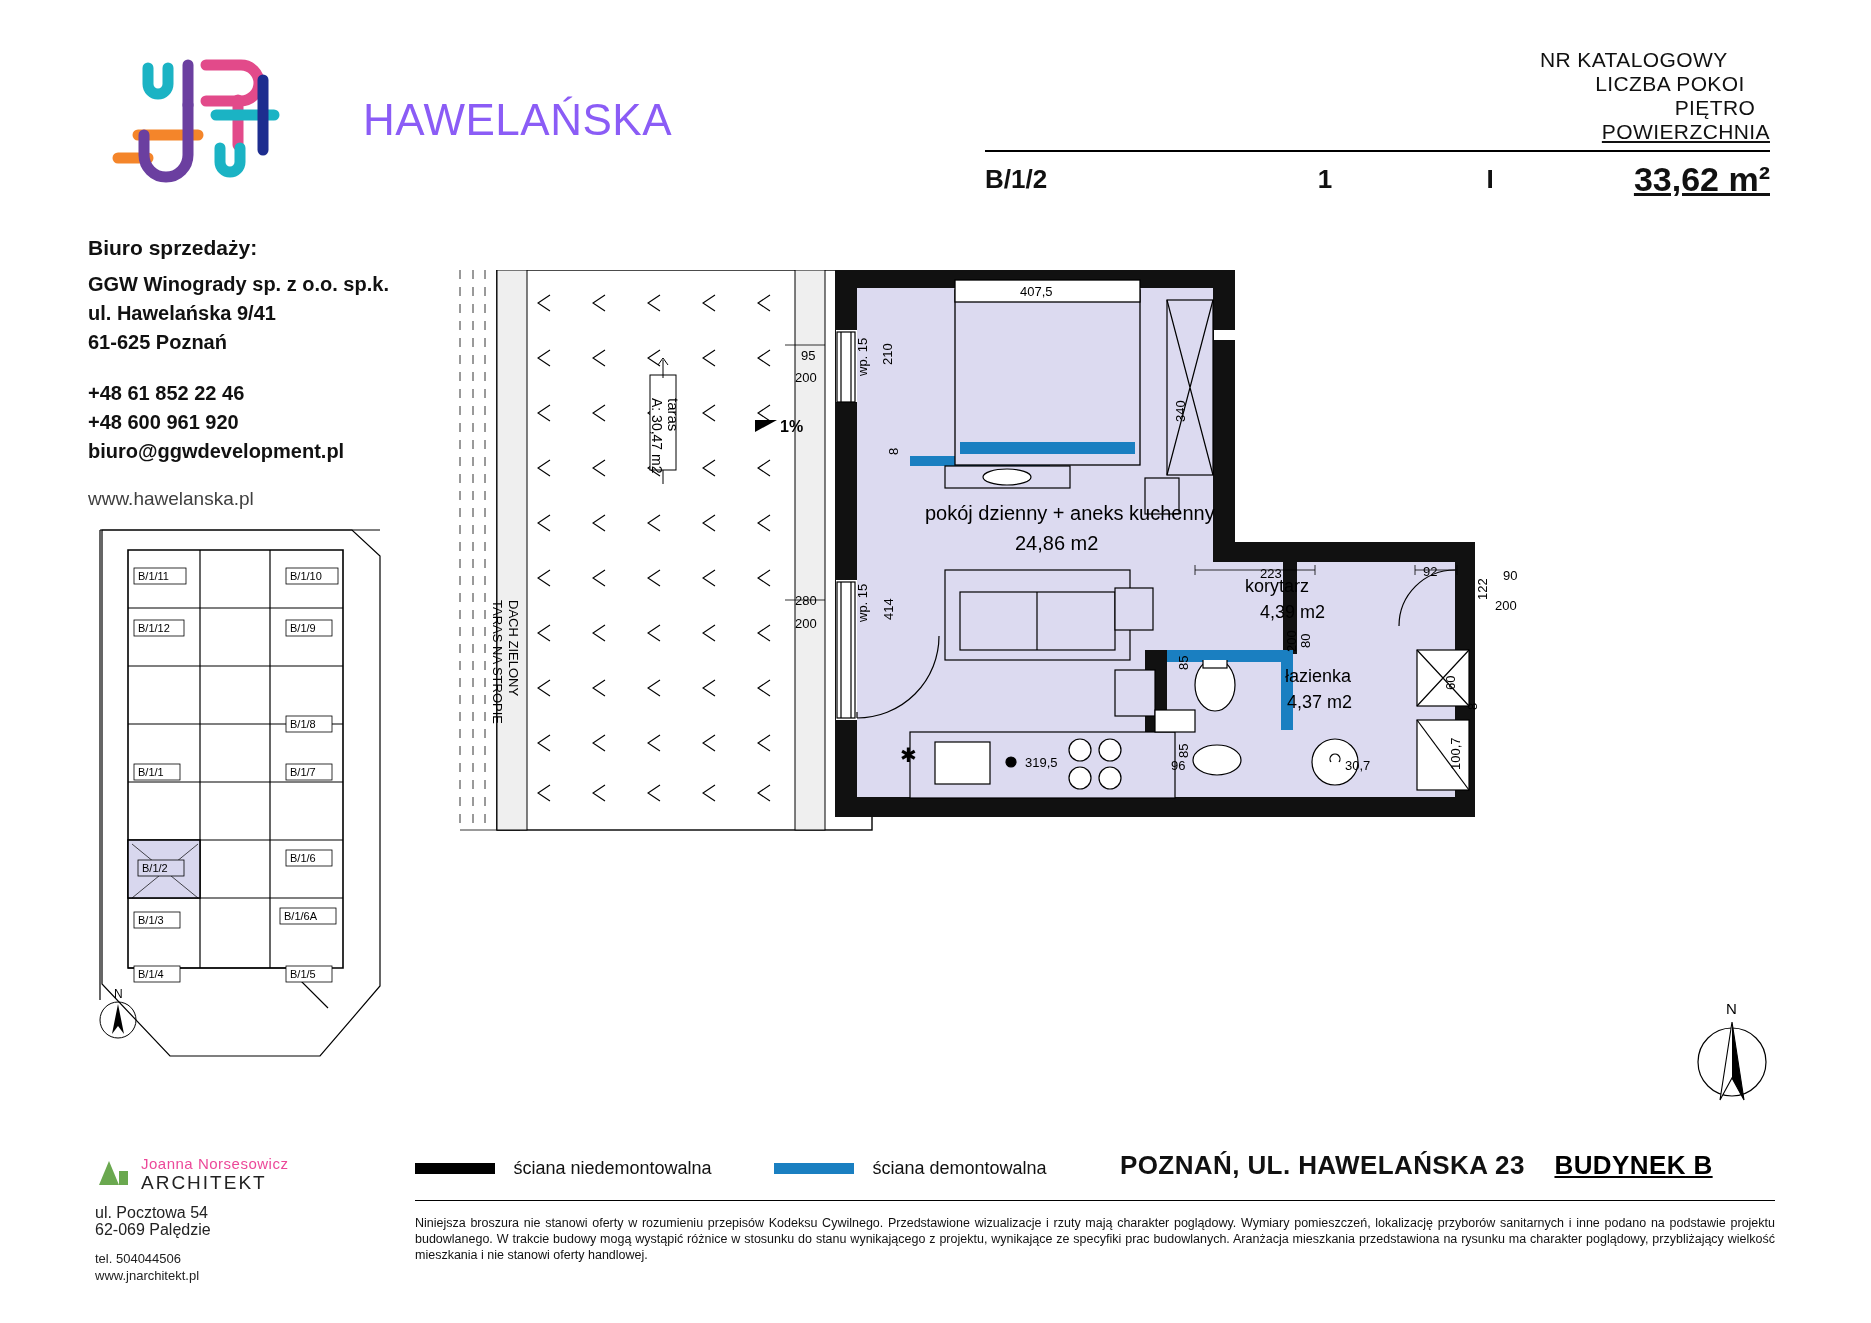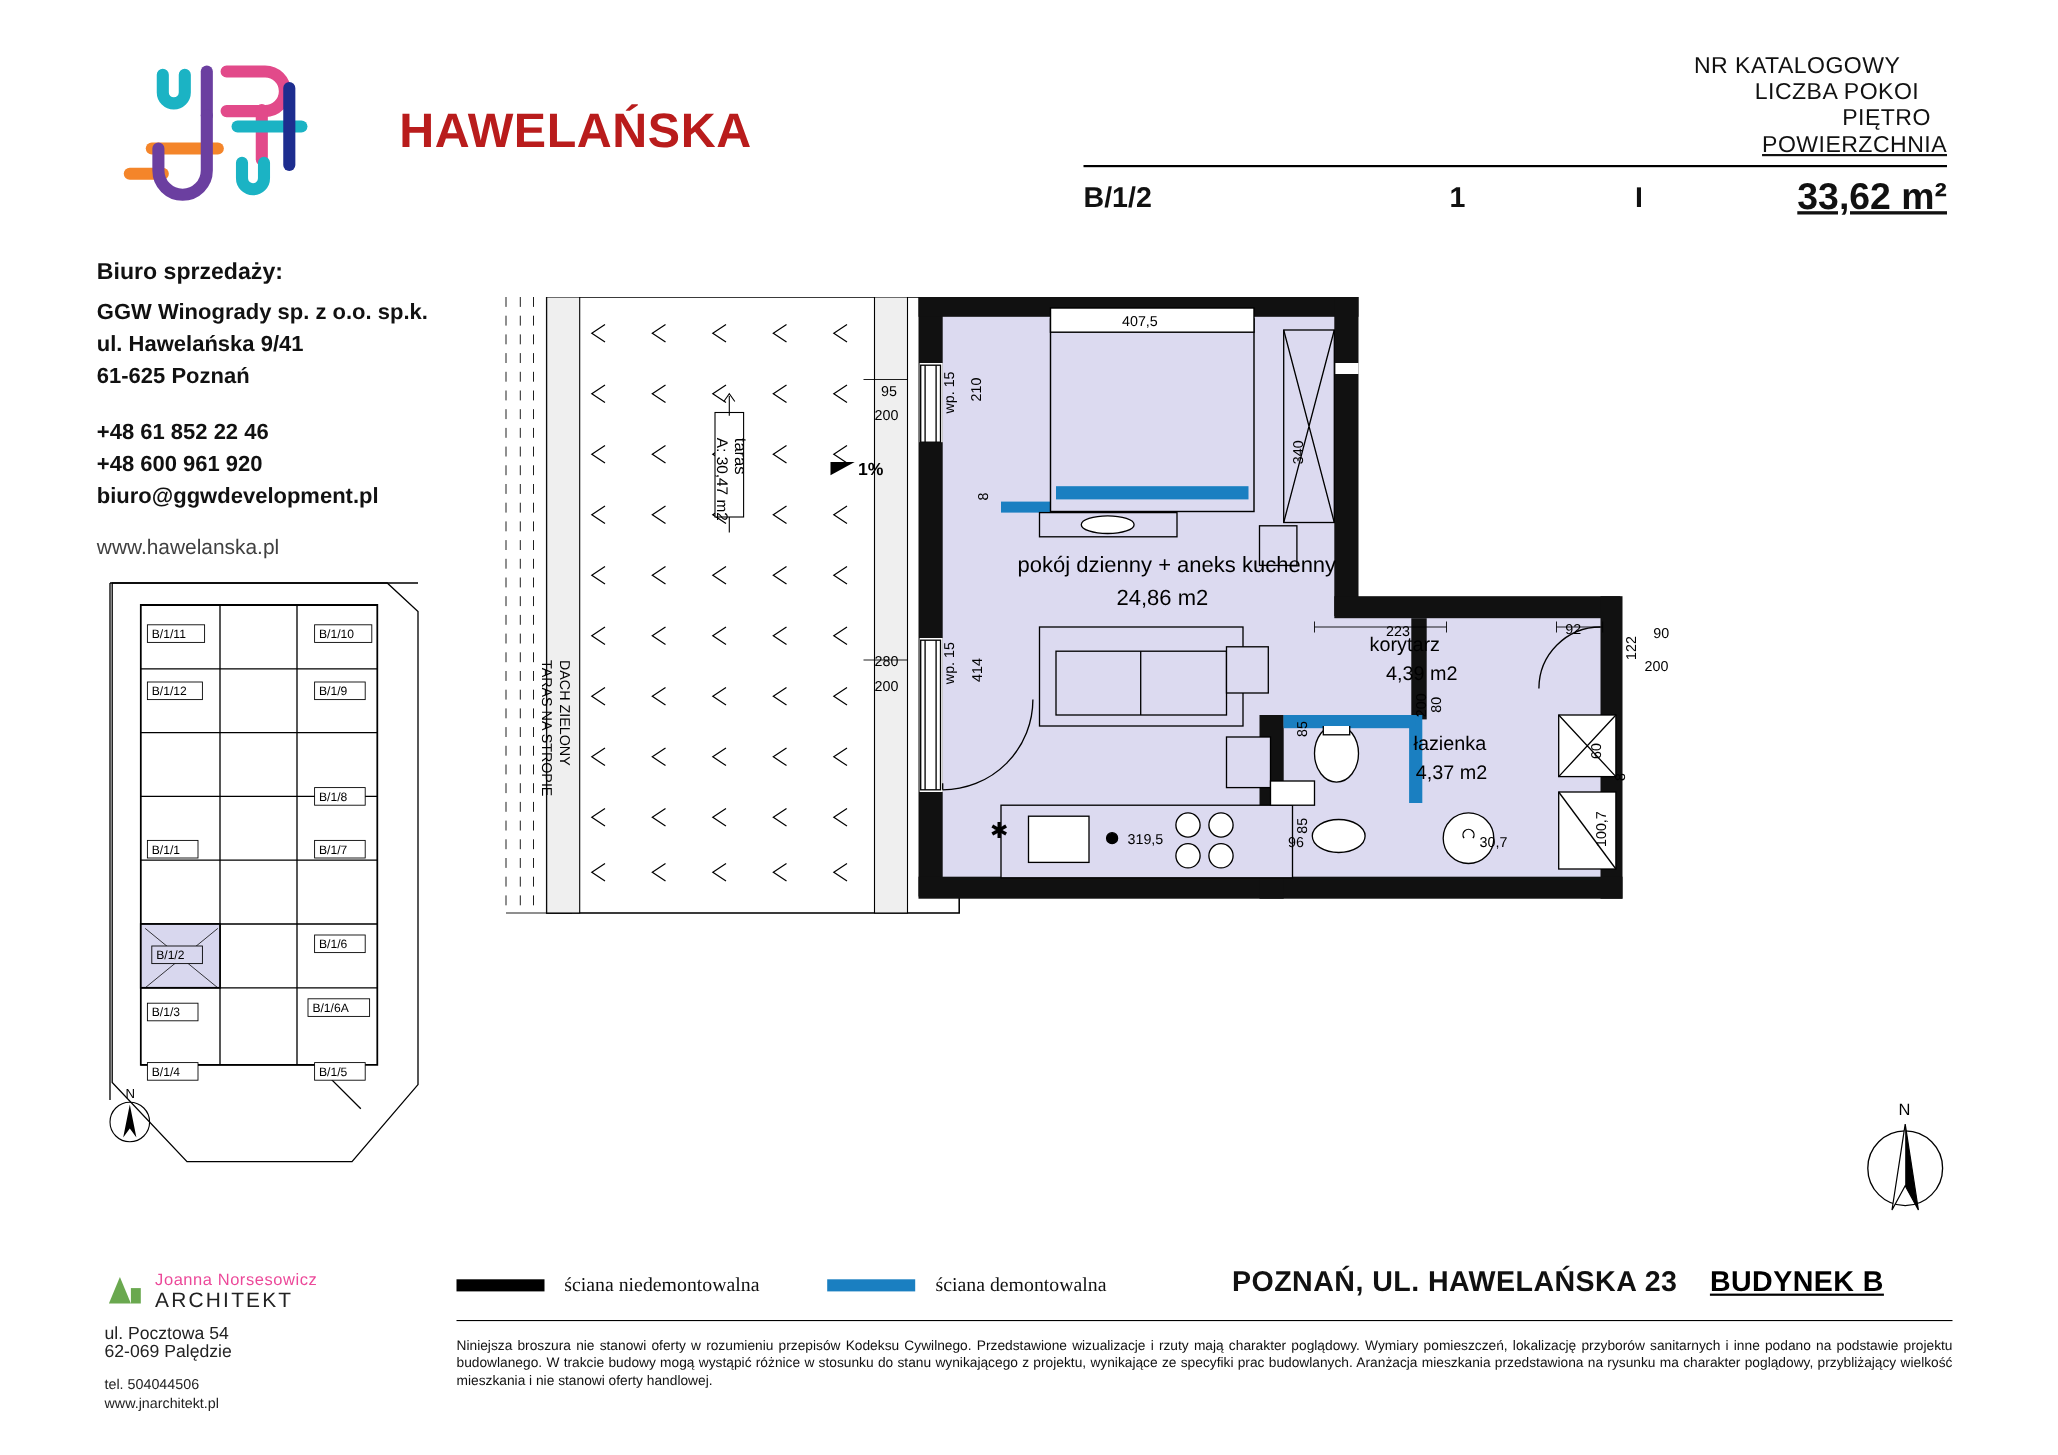--- a/index.html
+++ b/index.html
@@ -2,21 +2,21 @@
 <html><head>
 <meta charset="utf-8">
 <style>
   html,body{margin:0;padding:0;background:#ffffff;}
   body{width:1871px;height:1323px;position:relative;font-family:"Liberation Sans",sans-serif;color:#111;}
   .abs{position:absolute;}
 
   
   #logo-block{left:88px;top:40px;width:520px;height:165px;}
   .logo-mark{position:absolute;left:0;top:0;width:200px;height:160px;}
-  .logo-text{position:absolute;left:275px;top:55px;font-size:44px;font-weight:bold;color:#b91c1c;letter-spacing:.5px;}
+  .logo-text{position:absolute;left:275px;top:55px;font-size:44px;font-weight:normal;color:#8b5cf6;letter-spacing:.5px;}
 
   
   #sales{left:88px;top:236px;width:430px;}
   #sales .ttl{font-size:21px;font-weight:bold;margin-bottom:10px;}
   #sales .line{font-size:20px;font-weight:bold;line-height:29px;}
   #sales .phones{margin-top:22px;font-size:20px;font-weight:bold;line-height:29px;}
   #sales .web{margin-top:22px;font-size:19px;color:#404040;}
 
   
   #keyplan{left:90px;top:520px;width:300px;height:560px;}
@@ -39,21 +39,21 @@
   #infotable .area{font-size:34px;font-weight:bold;}
   .cellA{width:230px;}
   .cellB{width:200px;text-align:center;}
   .cellC{width:110px;text-align:center;}
   .cellD{width:215px;text-align:right;text-decoration:underline;}
 
   
   #plan{left:455px;top:270px;width:1290px;height:700px;}
 
   
-  #legend{left:415px;top:1158px;width:660px;height:30px;font-family:Liberation Serif, serif;}
+  #legend{left:415px;top:1158px;width:660px;height:30px;}
   .swatch{display:inline-block;vertical-align:middle;width:80px;height:11px;}
   .lg-label{display:inline-block;vertical-align:middle;font-size:18px;margin-left:14px;}
 
   #addr{left:1120px;top:1150px;font-size:26px;font-weight:bold;letter-spacing:.4px;}
   #addr .bud{color:#000;margin-left:22px;text-decoration:underline;}
 
   #disclaimer{left:415px;top:1215px;width:1360px;font-size:12.5px;line-height:16px;color:#111;text-align:justify;}
 
   hr.sep{position:absolute;left:415px;top:1200px;width:1360px;border:none;border-top:1px solid #000;margin:0;}
 

